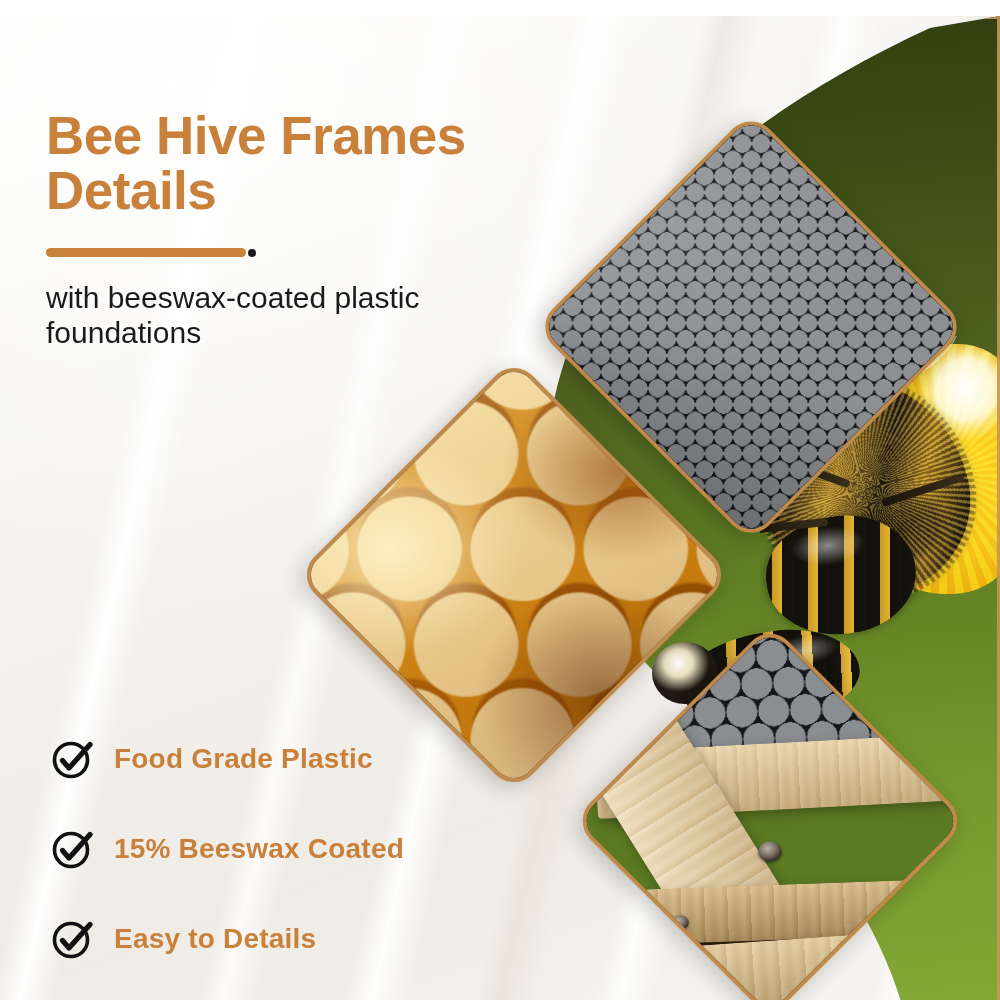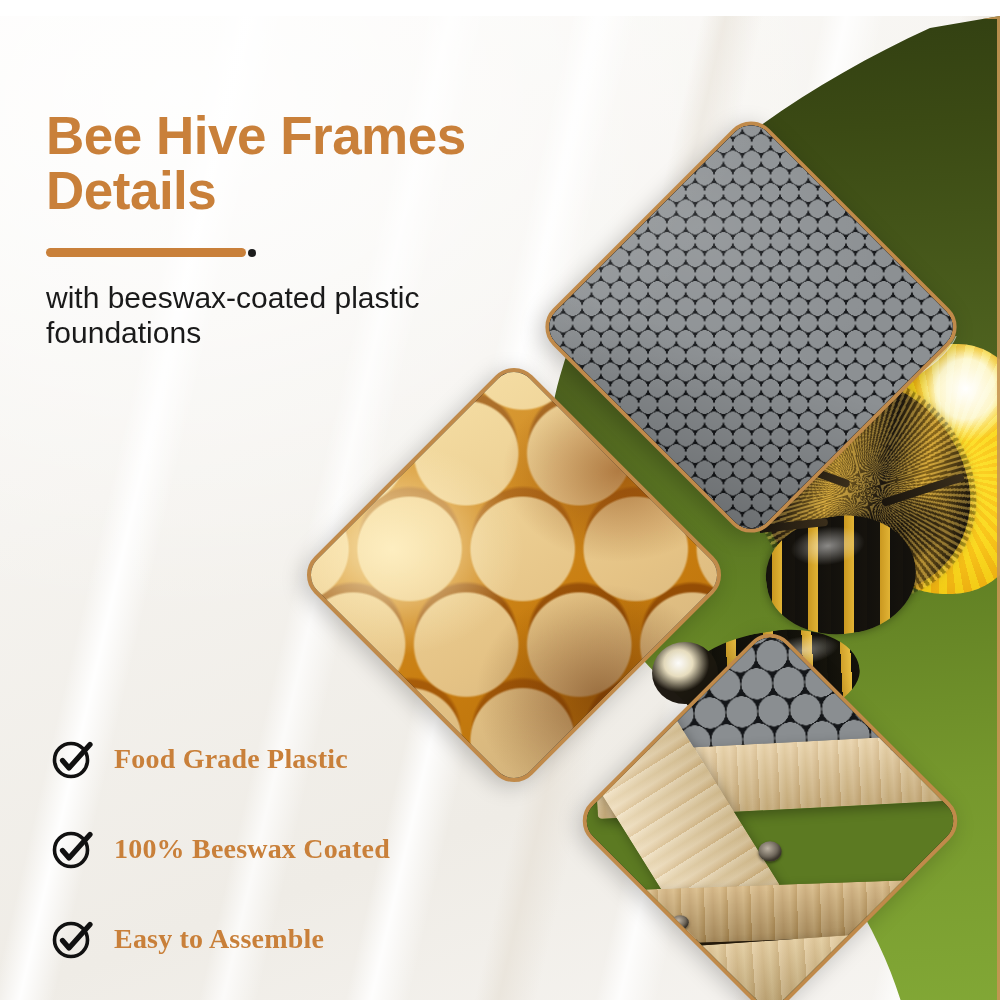--- a/index.html
+++ b/index.html
@@ -202,21 +202,21 @@
   .subtitle{
     position:absolute;left:46px;top:264px;width:530px;
     font-size:30px;line-height:1.18;font-weight:normal;color:#1A1A1A;white-space:pre-line;
   }
 
   
   .features{position:absolute;left:50px;top:698px;width:470px;}
   .feature{display:flex;align-items:center;height:90px;}
   .check-icon{width:44px;height:44px;flex:0 0 44px;margin-right:20px;position:relative;}
   .check-icon svg{display:block;overflow:visible;}
-  .feature-label{font-size:28px;font-weight:bold;color:#C9803A;letter-spacing:.2px;white-space:nowrap;font-family:Liberation Serif, serif;}
+  .feature-label{font-size:28px;font-weight:bold;color:#C9803A;letter-spacing:.2px;white-space:nowrap;}
 </style>
 </head>
 <body>
 
 <div class="stage">
 
   <div class="bg-base"></div>
   <div class="bg-streaks"></div>
   <div class="bg-vign"></div>
 
@@ -290,27 +290,27 @@
       <span class="feature-label">Food Grade Plastic</span>
     </div>
 
     <div class="feature">
       <span class="check-icon">
         <svg width="44" height="44" viewBox="0 0 44 44">
           <circle cx="21" cy="23" r="16.5" fill="none" stroke="#111111" stroke-width="3.6"></circle>
           <path d="M12.5 23.5 L19 31 L40 7.5" fill="none" stroke="#111111" stroke-width="5.2" stroke-linecap="round" stroke-linejoin="round"></path>
         </svg>
       </span>
-      <span class="feature-label">100% Beeswax Coated</span>
+      <span class="feature-label">15% Beeswax Coated</span>
     </div>
 
     <div class="feature">
       <span class="check-icon">
         <svg width="44" height="44" viewBox="0 0 44 44">
           <circle cx="21" cy="23" r="16.5" fill="none" stroke="#111111" stroke-width="3.6"></circle>
           <path d="M12.5 23.5 L19 31 L40 7.5" fill="none" stroke="#111111" stroke-width="5.2" stroke-linecap="round" stroke-linejoin="round"></path>
         </svg>
       </span>
-      <span class="feature-label">Easy to Assemble</span>
+      <span class="feature-label">Easy to Details</span>
     </div>
 
   </div>
 </div>
 
 </body></html>

